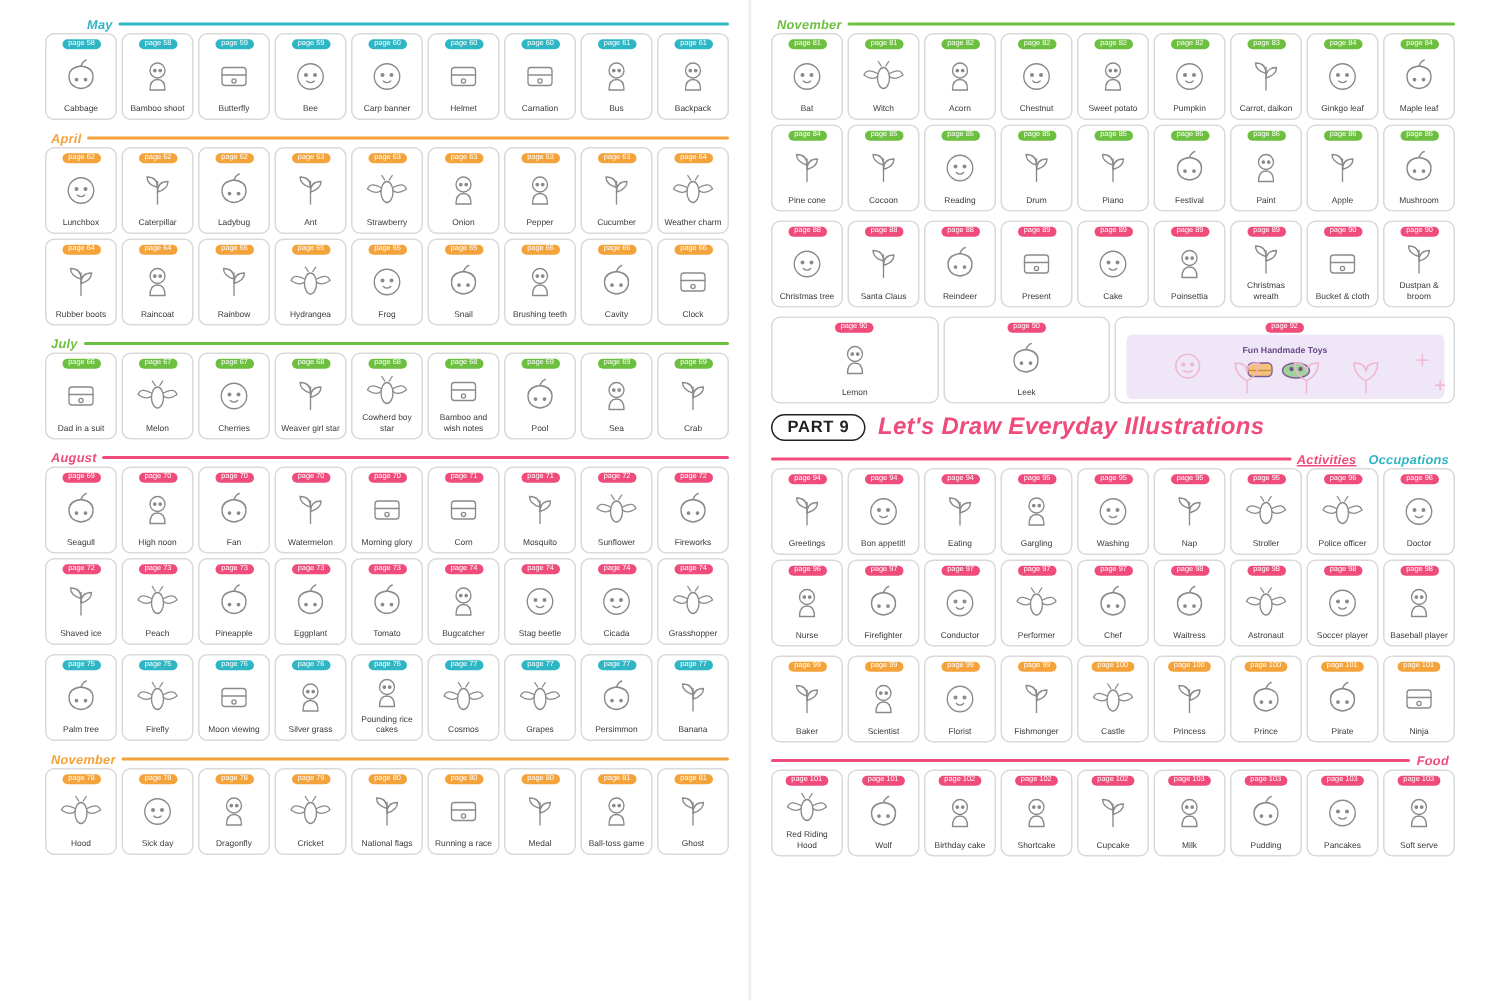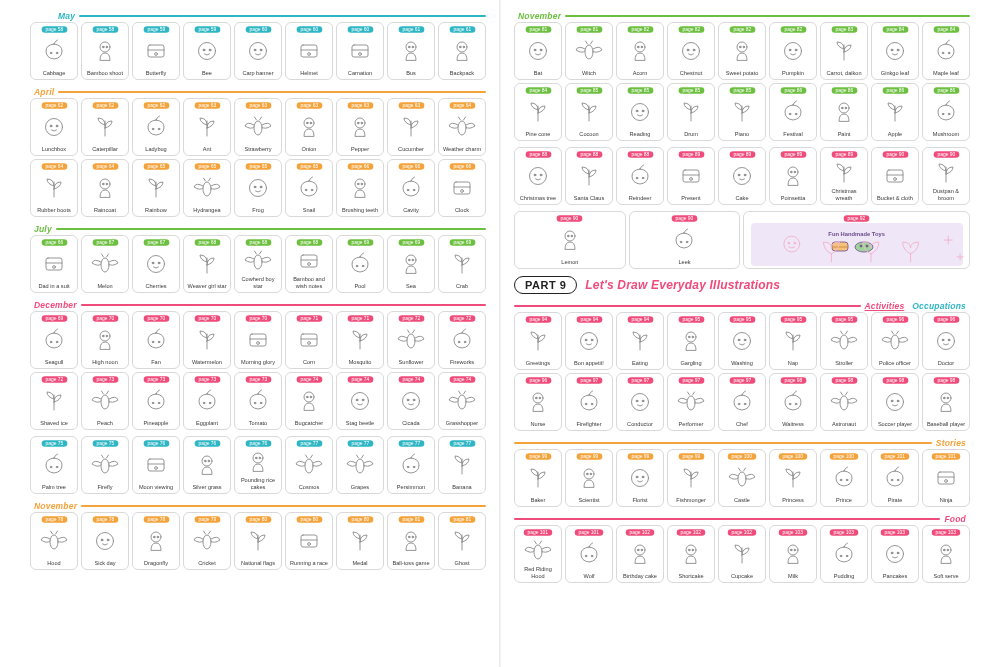--- a/index.html
+++ b/index.html
@@ -59,21 +59,21 @@
     padding:0 1px 1px;word-break:break-word;
   }
 
   
   .part-banner{display:flex;align-items:center;gap:8px;margin:8px 0 6px;}
   .part-chip{
     border:1.6px solid #222;border-radius:14px;
     padding:2px 10px;font-size:11px;font-weight:bold;letter-spacing:.5px;
     color:#222;background:#fff;
   }
-  .part-title{font-size:12px;font-weight:bold;font-style:italic;color:#ef4b7b;letter-spacing:.2px;}
+  .part-title{font-size:16px;font-weight:bold;font-style:italic;color:#ef4b7b;letter-spacing:.2px;}
 
   
   .promo{
     flex:2.05 1 0;border:1.1px solid #d9d9d9;border-radius:6px;
     display:flex;flex-direction:column;align-items:center;padding:2px 2px;height:58px;
     box-sizing:border-box;
   }
   .promo-inner{
     margin-top:1px;width:96%;flex:1 1 auto;border-radius:4px;
     background:#efe7f7;display:flex;flex-direction:column;align-items:center;justify-content:center;
@@ -529,21 +529,21 @@
                   <path d="M15 13 q7 -2 7 -7 q-7 0 -7 7 Z"></path>
                 </svg>
               </div>
               <div class="cap">Crab</div>
             </div>
           </div>
         </div>
         <div class="section">
           <div class="sec-head right">
             <div class="sec-rule" style="background: rgb(239, 75, 123);"></div>
-            <div class="sec-title" style="color: rgb(239, 75, 123);">December</div>
+            <div class="sec-title" style="color: rgb(239, 75, 123);">August</div>
           </div>
           <div class="row" style="margin-bottom: 3px;">
             <div class="card">
               <div class="pagetag" style="background: rgb(239, 75, 123);">page 69</div>
               <div class="art">
                 <svg width="30" height="24" viewBox="0 0 30 24" fill="none" stroke="#8a8a8a" stroke-width="0.9" stroke-linecap="round" stroke-linejoin="round">
                   <path d="M15 5 q8 1 8 7 q0 7 -8 8 q-8 -1 -8 -8 q0 -6 8 -7 Z"></path>
                   <path d="M15 5 q1 -3 3.5 -4"></path>
                   <circle cx="12" cy="14" r="0.8" fill="#8a8a8a"></circle>
                   <circle cx="18" cy="14" r="0.8" fill="#8a8a8a"></circle>
@@ -1601,24 +1601,20 @@
                   <circle cx="13.2" cy="8" r="0.8" fill="#8a8a8a"></circle>
                   <circle cx="16.8" cy="8" r="0.8" fill="#8a8a8a"></circle>
                   <path d="M10 21 q0 -7 5 -7 q5 0 5 7 Z"></path>
                 </svg>
               </div>
               <div class="cap">Baseball player</div>
             </div>
           </div>
         </div>
         <div class="section">
-          <div class="sec-head left">
-            <div class="sec-rule" style="background: rgb(244, 162, 58);"></div>
-            <div class="sec-title" style="color: rgb(244, 162, 58);">Stories</div>
-          </div>
           <div class="row" style="margin-bottom: 3px;">
             <div class="card">
               <div class="pagetag" style="background: rgb(244, 162, 58);">page 99</div>
               <div class="art">
                 <svg width="30" height="24" viewBox="0 0 30 24" fill="none" stroke="#8a8a8a" stroke-width="0.9" stroke-linecap="round" stroke-linejoin="round">
                   <path d="M15 21 L15 6"></path>
                   <path d="M15 10 q-7 -2 -7 -7 q7 0 7 7 Z"></path>
                   <path d="M15 13 q7 -2 7 -7 q-7 0 -7 7 Z"></path>
                 </svg>
               </div>

